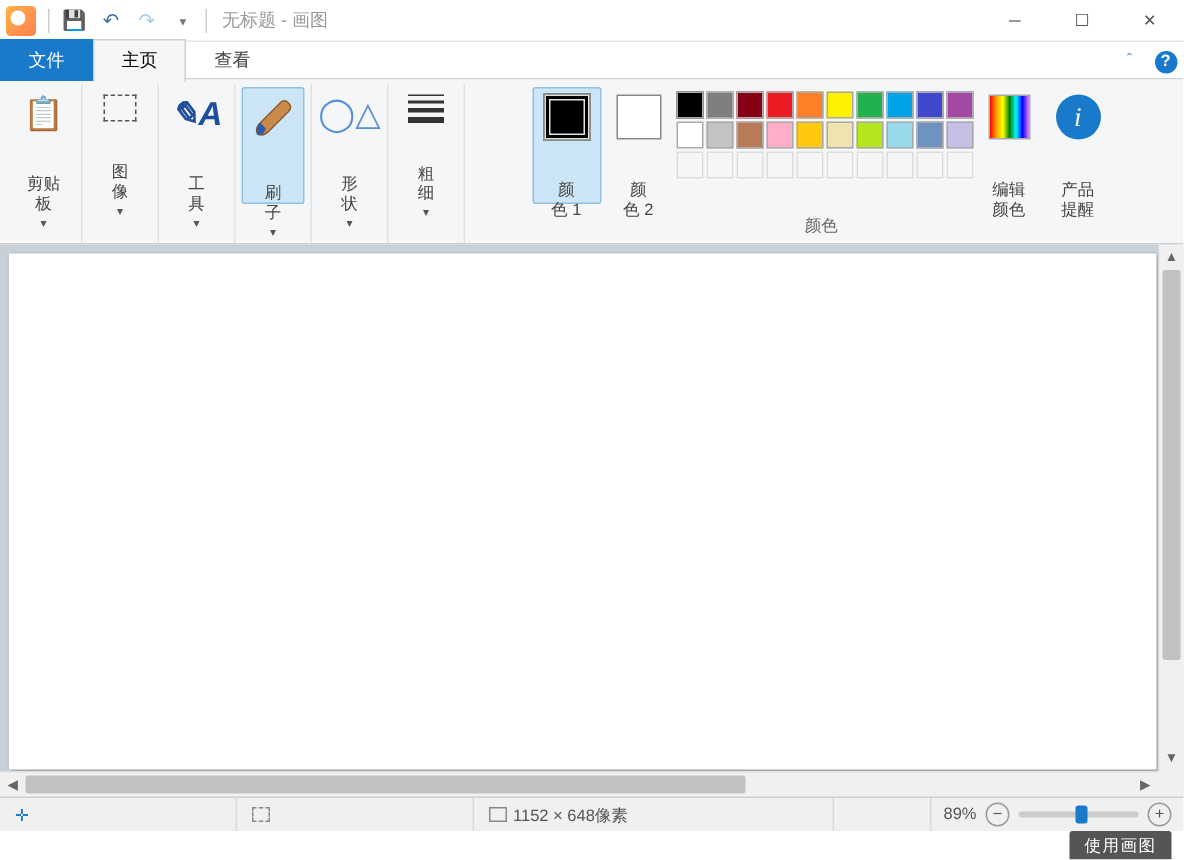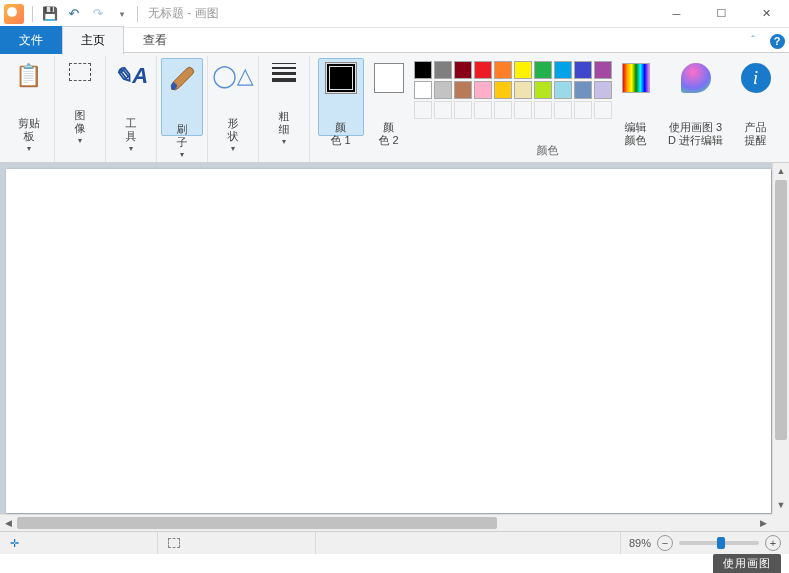--- a/index.html
+++ b/index.html
@@ -262,27 +262,20 @@
             <div class="sw" style="background: rgb(245, 246, 247); border: 1px solid rgb(221, 221, 221);"></div>
           </div>
       </div>
       <div class="bigbtn" style="width:44px">
         <div class="icon">
             <div class="rainbow"></div>
           </div>
         <div class="lbl">编辑
 颜色</div>
       </div>
-      <div class="bigbtn" style="width:72px">
-        <div class="icon">
-            <div class="paint3d"></div>
-          </div>
-        <div class="lbl">使用画图 3
-D 进行编辑</div>
-      </div>
       <div class="bigbtn" style="width:44px">
         <div class="icon">
             <div class="info-circle">i</div>
           </div>
         <div class="lbl">产品
 提醒</div>
       </div>
     </div>
     <div class="glabel">颜色</div>
   </div>
@@ -303,20 +296,24 @@
   <div class="corner"></div>
 </div>
 
 <div class="statusbar">
   <div class="cell coords">
     <span class="sb-icon" style="color:#1979ca">✛</span>
   </div>
   <div class="cell sel">
     <span class="sb-icon" style="border:1px dashed #888;width:12px;height:10px"></span>
   </div>
+  <div class="cell size">
+    <span class="sb-icon" style="border:1px solid #888;width:12px;height:10px"></span>
+    <span>1152 × 648像素</span>
+  </div>
   <div class="cell fsize"></div>
   <div class="zoom">
     <span>89%</span>
     <div class="zbtn">−</div>
     <div class="slider">
         <div class="knob"></div>
       </div>
     <div class="zbtn">+</div>
   </div>
 </div>

